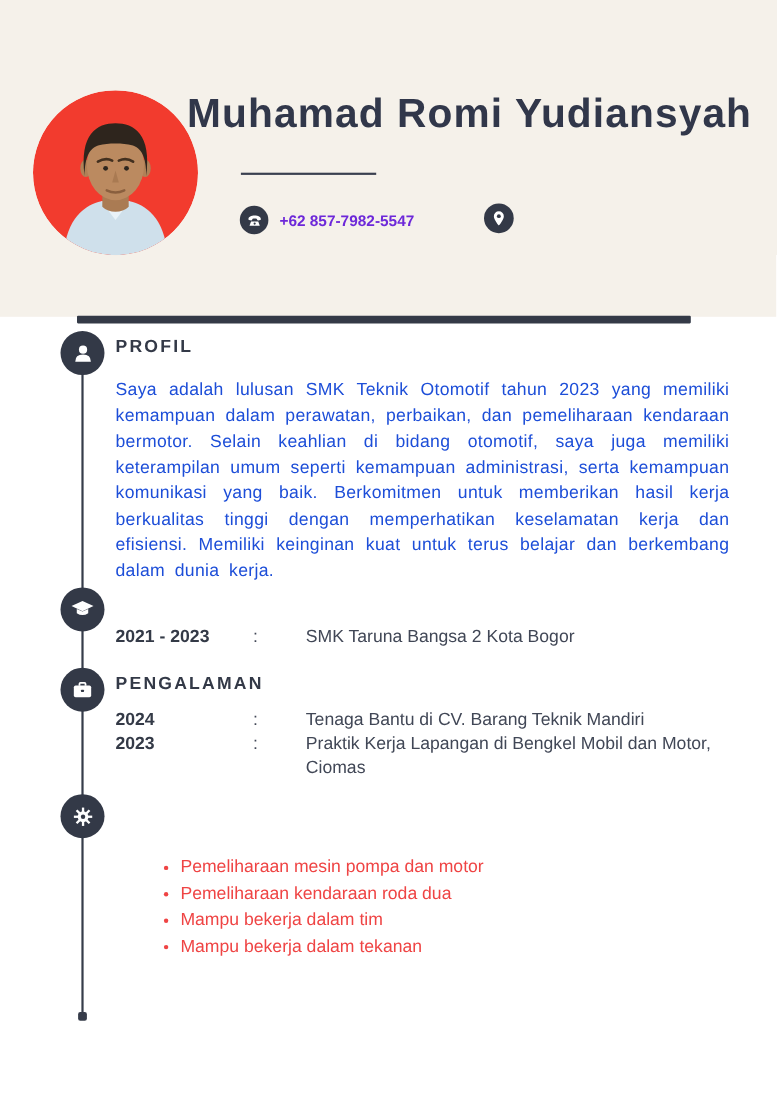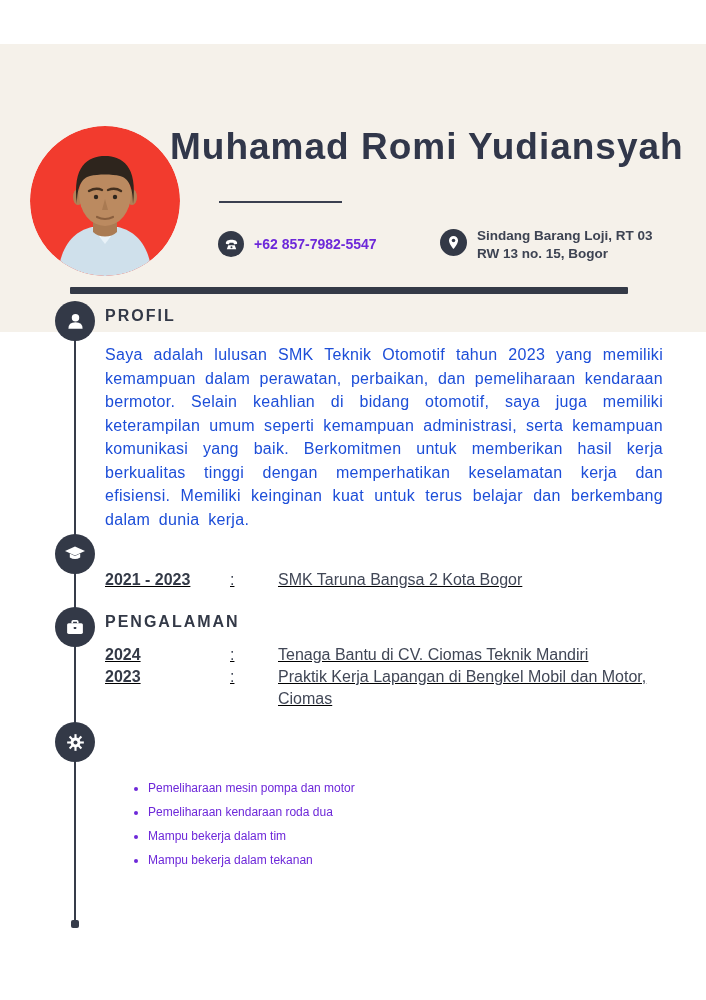--- a/index.html
+++ b/index.html
@@ -6,21 +6,20 @@
   html, body { width: 706px; }
   body { font-family: "Liberation Sans", sans-serif; background: #ffffff; }
   .page {
     position: relative; width: 706px; height: 1000px;
     background: #ffffff; overflow: hidden;
   }
   
   .header {
     position: absolute; left: 0; top: 0; width: 706px; height: 288px;
     background: #f5f1ea;
-    margin-top: 44px;
   }
   .sep-bar {
     position: absolute; left: 70px; top: 287px; width: 558px; height: 7px;
     background: #343a47; border-radius: 1px;
   }
   .photo {
     position: absolute; left: 30px; top: 82px; width: 150px; height: 150px;
     border-radius: 50%; overflow: hidden;
   }
   .name {
@@ -53,28 +52,28 @@
   }
   .sec-title {
     position: absolute; left: 105px; font-size: 16px; font-weight: 700;
     letter-spacing: 2px; color: #333947;
   }
   .profil-body {
     position: absolute; left: 105px; top: 343px; width: 558px;
     font-size: 16px; line-height: 23.5px; color: #1d4ed8;
     text-align: justify; letter-spacing: 0.3px; word-spacing: 4px;
   }
-  .entry-rows { position: absolute; left: 105px; width: 573px; text-decoration: underline; }
+  .entry-rows { position: absolute; left: 105px; width: 573px; }
   .entry-row { display: flex; font-size: 16px; line-height: 22px; color: #414756; }
   .entry-period { width: 125px; font-weight: 700; color: #343a47; flex: 0 0 125px; }
   .entry-colon { width: 48px; flex: 0 0 48px; color: #414756; }
   .entry-detail { width: 400px; }
   .skill-list { position: absolute; left: 130px; top: 780px; list-style: disc; padding-left: 18px; }
   .skill-list li {
-    font-size: 12px; color: #6d28d9; line-height: 17px; margin-bottom: 7px;
+    font-size: 16px; color: #ef4444; line-height: 17px; margin-bottom: 7px; margin-left: 16px;
   }
 </style>
 </head>
 <body>
 
 <div class="page">
 
   <div class="header">
 
     <div class="photo">
@@ -120,24 +119,20 @@
       </div>
     </div>
 
     <div class="contact-right">
       <span class="circle-icon loc">
         <svg viewBox="0 0 24 24" width="17" height="17">
           <path d="M12 2.8 a6.4 6.4 0 0 1 6.4 6.4 C18.4 14 12 21.2 12 21.2 S5.6 14 5.6 9.2 A6.4 6.4 0 0 1 12 2.8 Z" fill="#ffffff"></path>
           <circle cx="12" cy="9.2" r="2.5" fill="#333947"></circle>
         </svg>
       </span>
-      <div class="addr">
-        <div>Sindang Barang Loji, RT 03</div>
-        <div>RW 13 no. 15, Bogor</div>
-      </div>
     </div>
   </div>
 
   <div class="sep-bar"></div>
 
   <div class="tl-line"></div>
   <div class="tl-dot"></div>
 
   <div class="sec-icon" style="top:301px">
     <svg viewBox="0 0 24 24" width="23" height="23">
@@ -173,21 +168,21 @@
         <rect x="3.4" y="7.8" width="17.2" height="11.8" rx="1.8"></rect>
       </g>
       <rect x="10.6" y="12" width="2.8" height="2.2" rx="0.5" fill="#333947"></rect>
     </svg>
   </div>
   <div class="sec-title" style="top:613px">PENGALAMAN</div>
   <div class="entry-rows" style="top:644px">
     <div class="entry-row">
       <span class="entry-period">2024</span>
       <span class="entry-colon">:</span>
-      <span class="entry-detail">Tenaga Bantu di CV. Ciomas Teknik Mandiri</span>
+      <span class="entry-detail">Tenaga Bantu di CV. Barang Teknik Mandiri</span>
     </div>
     <div class="entry-row">
       <span class="entry-period">2023</span>
       <span class="entry-colon">:</span>
       <span class="entry-detail">Praktik Kerja Lapangan di Bengkel Mobil dan Motor, Ciomas</span>
     </div>
   </div>
 
   <div class="sec-icon" style="top:722px">
     <svg viewBox="0 0 24 24" width="23" height="23">

